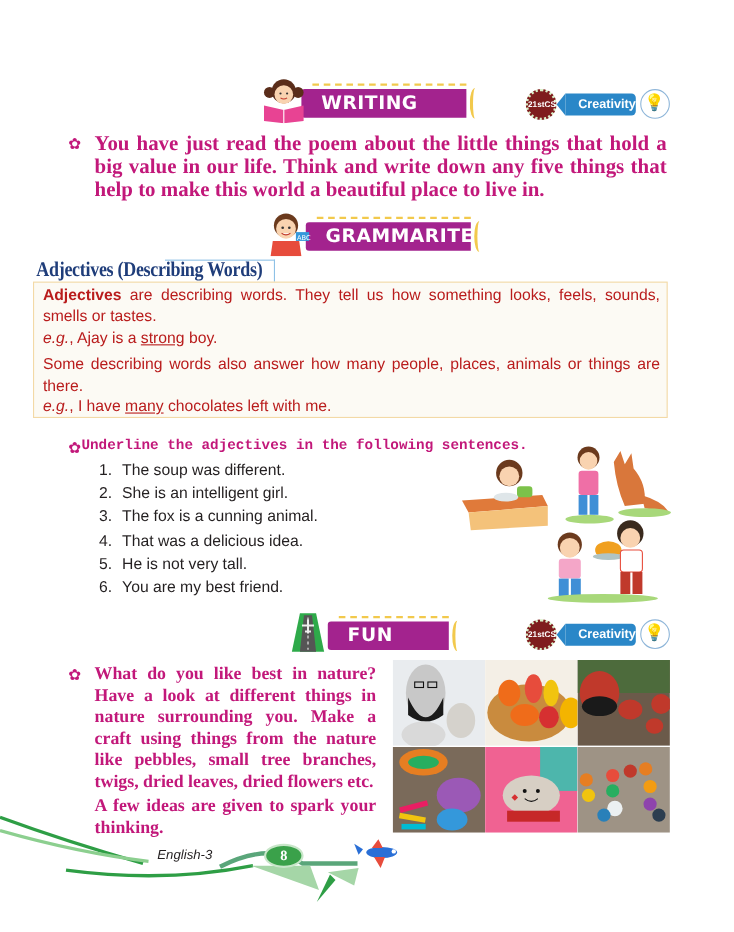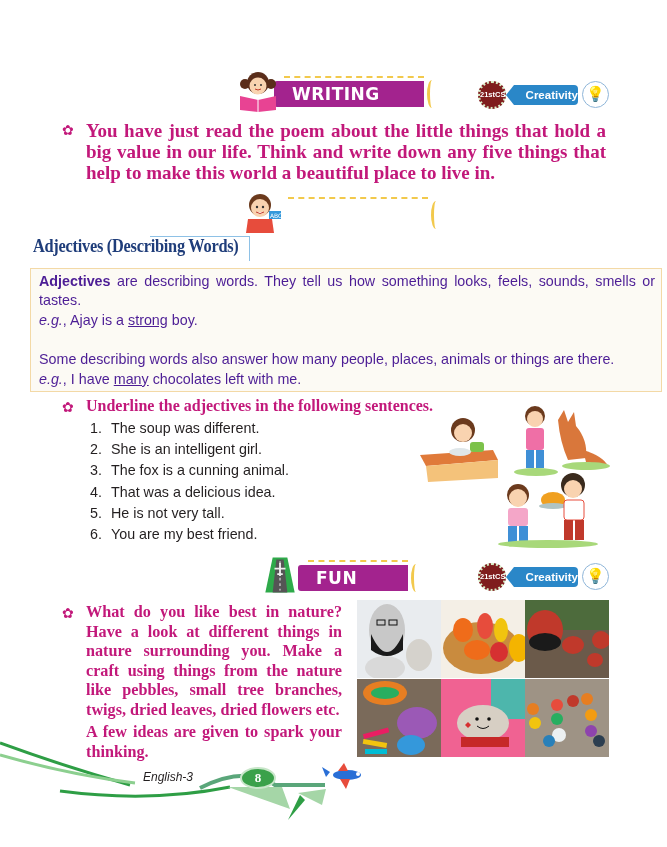--- a/index.html
+++ b/index.html
@@ -59,30 +59,30 @@
       left: 33px; top: 235px; font-family: "Liberation Serif", serif; font-weight: bold;
       font-size: 19px; color: #1f3d7a; transform: scaleX(0.86); transform-origin: left;
       letter-spacing: -0.3px;
     }
     .h-adj-frame {
       left: 150px; top: 236px; width: 100px; height: 25px;
       border-top: 1.5px solid #8ec1e6; border-right: 1.5px solid #8ec1e6;
     }
 
     .defbox {
-      left: 30px; top: 268px; width: 632px; height: 124px;
+      left: 30px; top: 256px; width: 577px; height: 124px;
       background: #fcfaf4; border: 1.5px solid #f3d9a6;
-      padding: 3px 6px 0 8px; font-size: 14.3px; line-height: 19.4px; color: #4c1d95;
+      padding: 3px 6px 0 8px; font-size: 14.3px; line-height: 19.4px; color: #b91c1c;
       text-align: justify;
     }
     .defbox p { margin: 0; }
-    .defbox p.gap { margin-top: 20px; }
+    .defbox p.gap { margin-top: 4px; }
     .u { text-decoration: underline; }
 
-    .q2 { left: 86px; top: 397px; font-size: 16px; }
+    .q2 { left: 74px; top: 397px; font-size: 13px; font-family: Liberation Mono, monospace; }
 
     .sentences { left: 90px; top: 418px; font-size: 14.3px; line-height: 21.2px; }
     .sentences li { list-style: none; display: flex; }
     .sentences .num { width: 21px; }
 
     .illus { left: 418px; top: 400px; width: 200px; height: 150px; }
 
     .para3 { left: 86px; top: 603px; width: 256px; font-size: 16.2px; line-height: 19.5px; text-align: justify; }
     .para3b { left: 86px; top: 723px; width: 256px; font-size: 16.2px; line-height: 19.5px; text-align: justify; text-align-last: left; }
 
@@ -120,20 +120,21 @@
   <div class="circle">21stCS</div>
   <div class="tag">Creativity</div>
   <div class="bulb">💡</div>
 </div>
 
 <span class="flower" style="left:62px; top:122px;">✿</span>
 <p class="abs pink para1">You have just read the poem about the little things that hold a big value in our life.  Think and write down any five things that help to make this world a beautiful place to live in.</p>
 
 <div class="banner" style="left:238px; top:197px; width:200px;">
   <div class="dash" style="width:140px;"></div>
+  <div class="bar" style="width:150px;">Grammarite</div>
   <div class="curl" style="left:193px;"></div>
   <svg class="mascot" viewBox="0 0 48 42">
     <circle cx="22" cy="14" r="11" fill="#6b3a1d"></circle>
     <circle cx="22" cy="17" r="9" fill="#f9d3b0"></circle>
     <circle cx="19" cy="16" r="1.2" fill="#333"></circle>
     <circle cx="25" cy="16" r="1.2" fill="#333"></circle>
     <path d="M18 21 Q22 24 26 21" stroke="#c0392b" fill="#fff" stroke-width="1"></path>
     <path d="M10 28 L34 28 L36 42 L8 42 Z" fill="#e74c3c"></path>
     <rect x="31" y="20" width="12" height="8" fill="#3498db"></rect>
     <text x="32" y="27" font-size="6" fill="#fff" font-family="DejaVu Sans, sans-serif">ABC</text>

